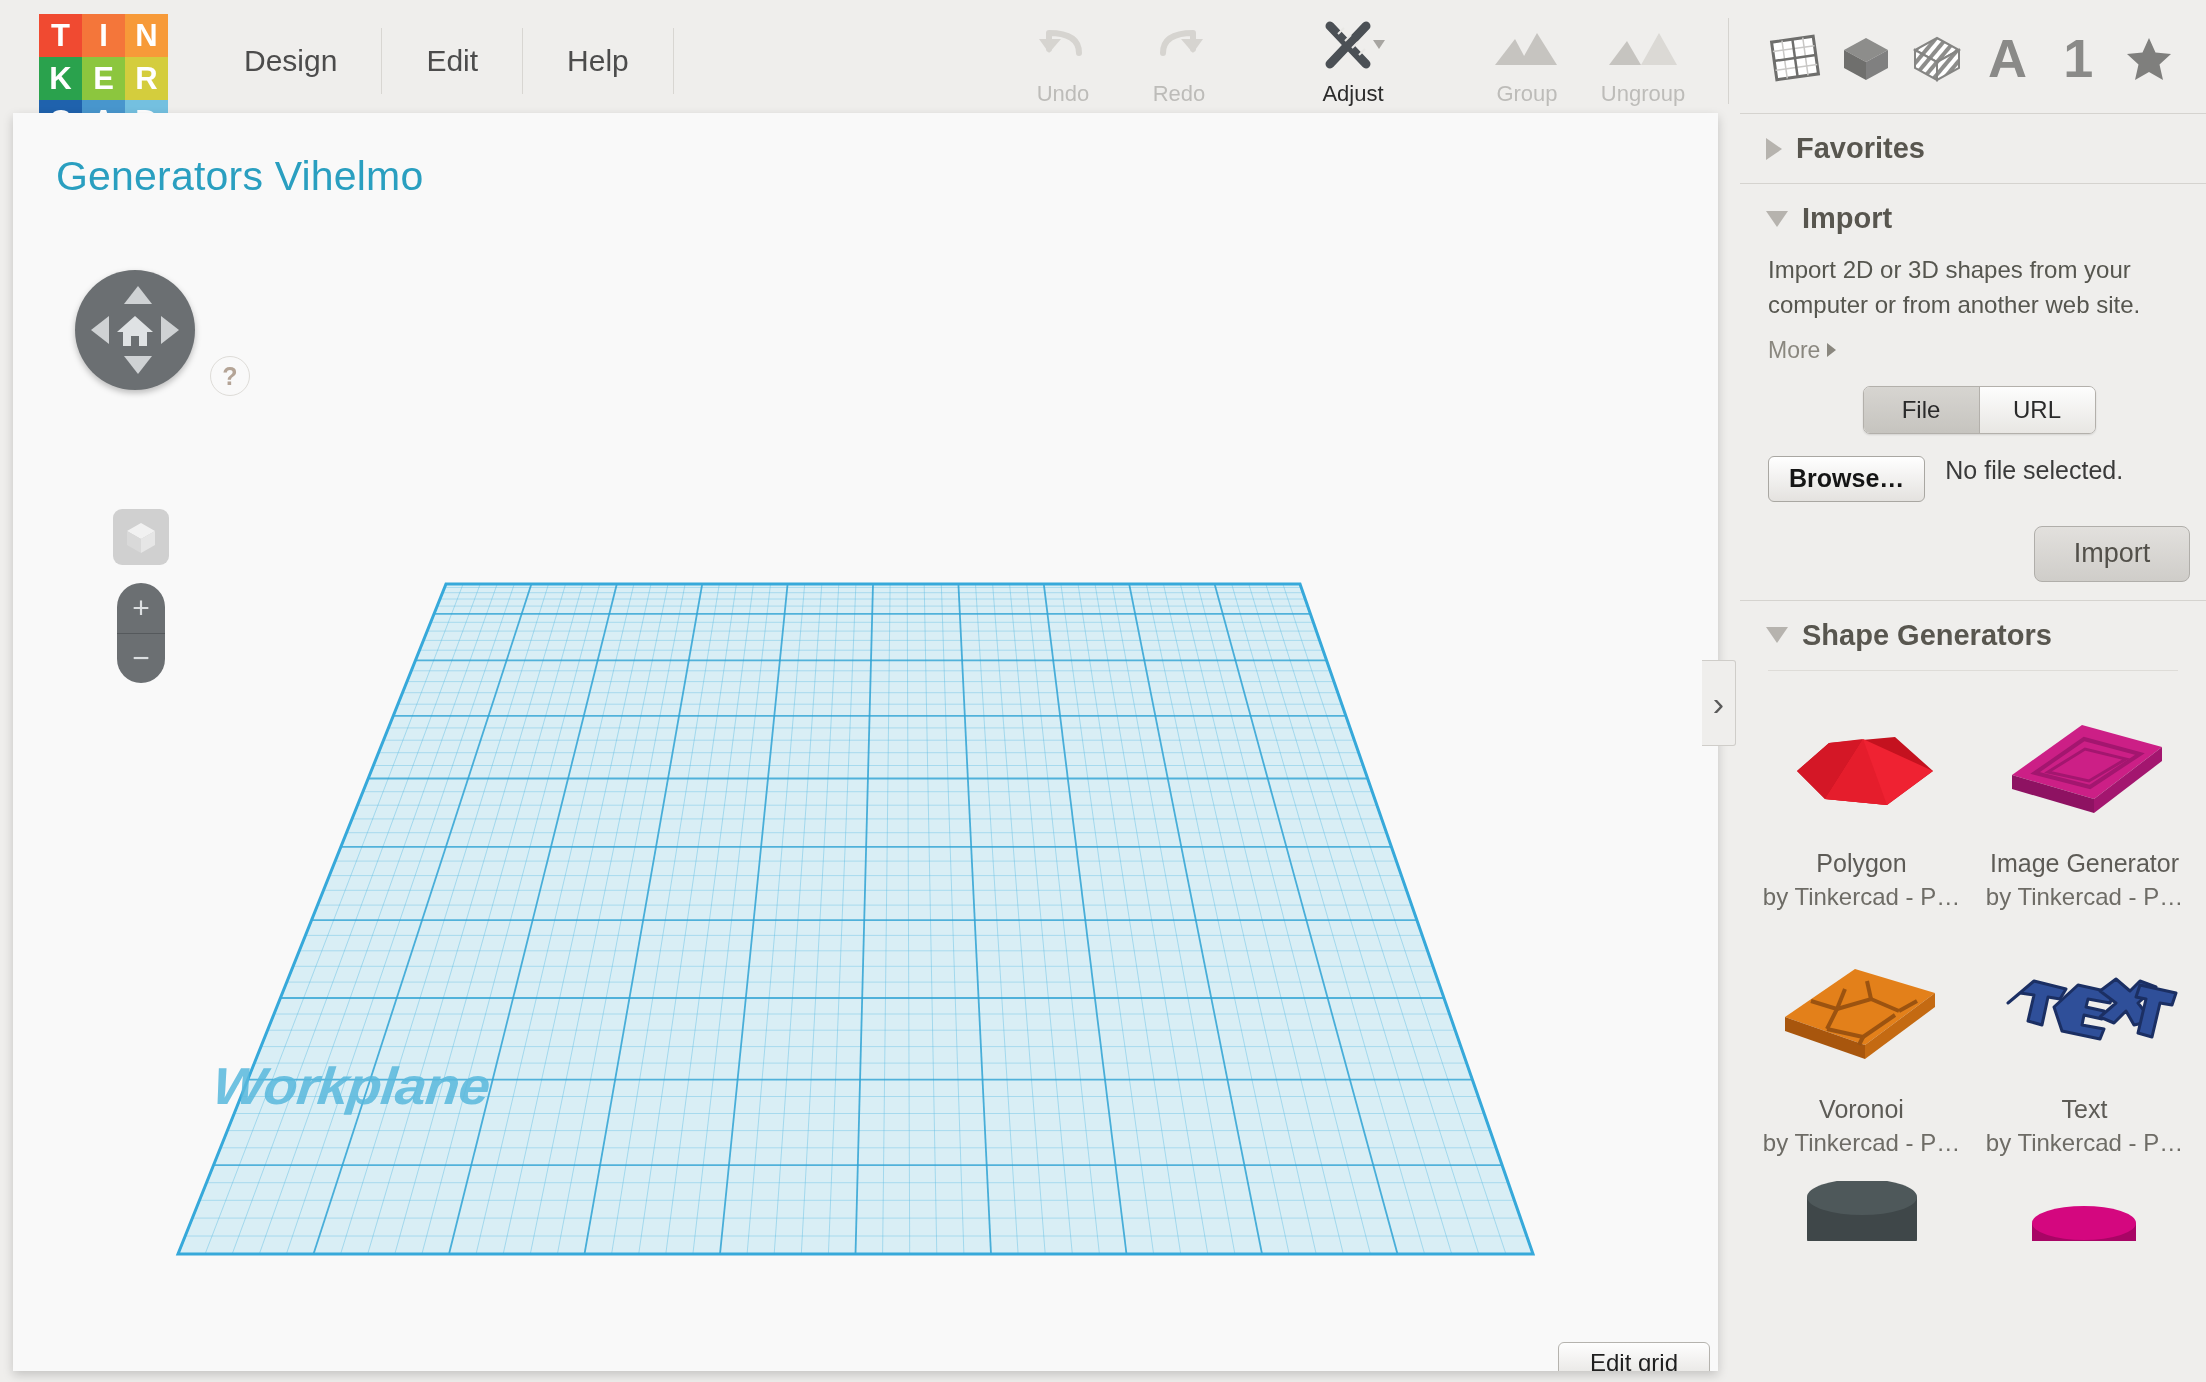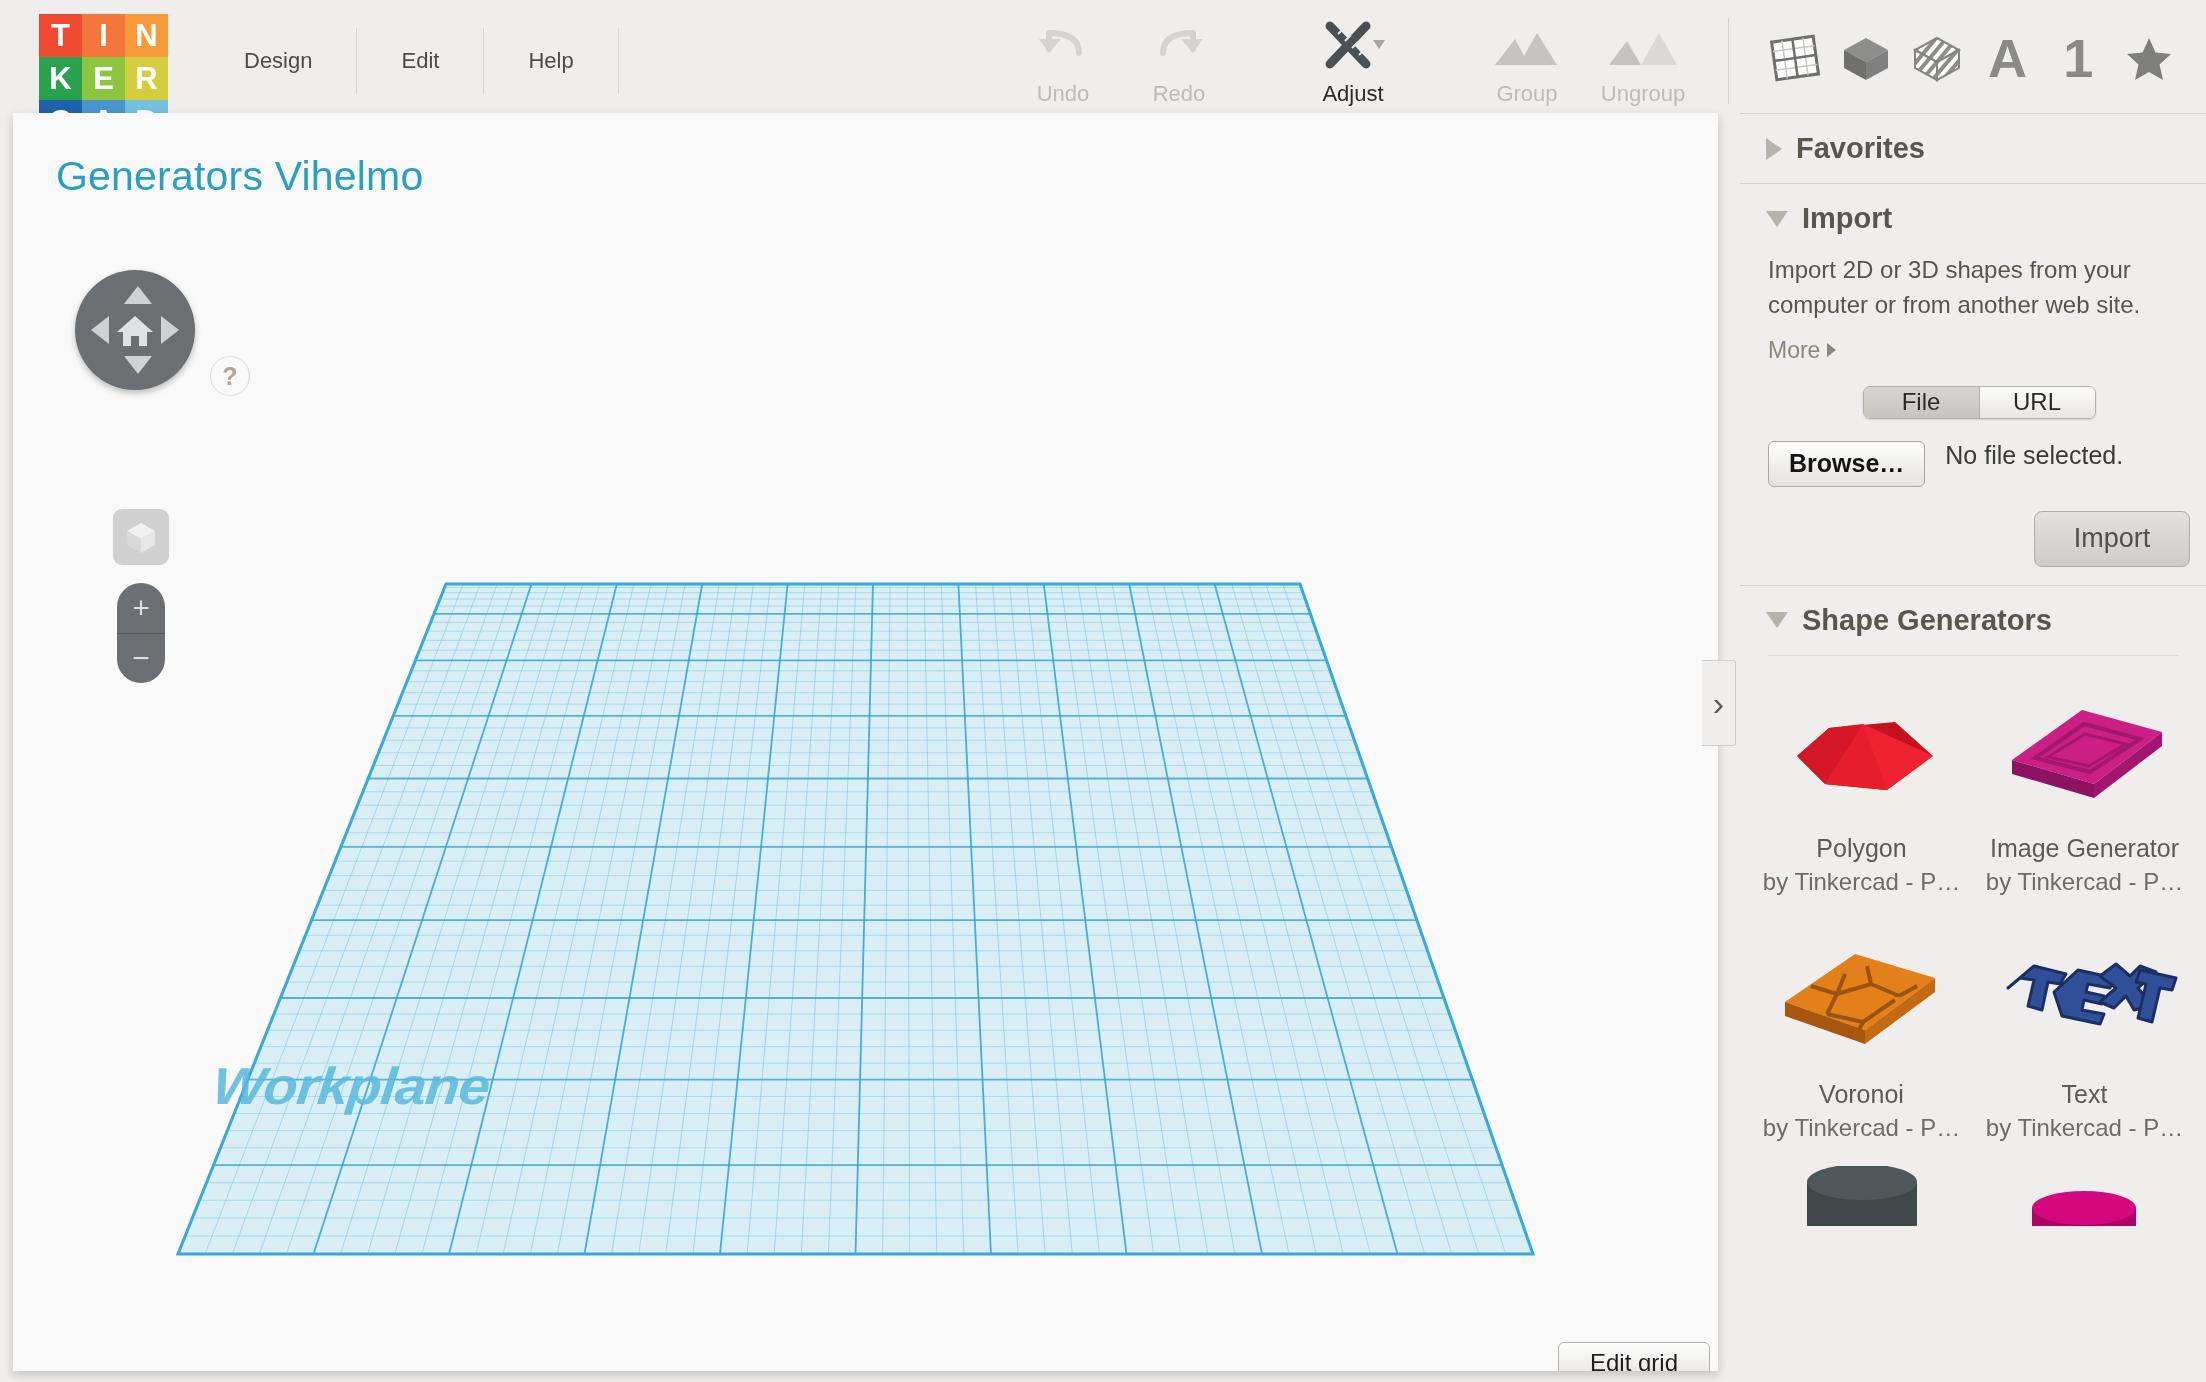--- a/index.html
+++ b/index.html
@@ -21,21 +21,21 @@
     width: 129px; height: 129px;
     display: grid; grid-template-columns: repeat(3, 43px); grid-template-rows: repeat(3, 43px);
   }
   .logo span {
     display: flex; align-items: center; justify-content: center;
     color: #ffffff; font-weight: bold; font-size: 31px;
     font-family: "Liberation Sans", sans-serif;
   }
   .menus { position: absolute; left: 200px; top: 28px; display: flex; align-items: center; height: 66px; }
   .menu-item {
-    font-size: 22px; color: #4c4c4c; padding: 0 44px; height: 66px;
+    font-size: 30px; color: #4c4c4c; padding: 0 44px; height: 66px;
     display: flex; align-items: center; cursor: default;
   }
   .menu-sep { width: 1px; height: 66px; background: #d8d6d2; }
 
   .tools { position: absolute; left: 1005px; top: 16px; display: flex; align-items: flex-start; }
   .tool {
     width: 116px; display: flex; flex-direction: column; align-items: center;
     cursor: default; position: relative;
   }
   .tool .ticon { height: 62px; display: flex; align-items: center; justify-content: center; }
@@ -136,21 +136,21 @@
   .tri-right { border-top: 11px solid transparent; border-bottom: 11px solid transparent; border-left: 16px solid #b6b3ae; }
   .tri-down  { border-left: 11px solid transparent; border-right: 11px solid transparent; border-top: 16px solid #b6b3ae; }
   .section-title { font-size: 29px; font-weight: bold; color: #58564f; }
 
   .import-body { padding: 0 16px 18px 28px; }
   .import-desc { font-size: 24px; color: #56564f; line-height: 1.45; }
   .more-link { font-size: 23px; color: #8a877f; margin-top: 14px; display: inline-flex; align-items: center; gap: 7px; }
   .more-link .tri-sm { width: 0; height: 0; border-top: 7px solid transparent; border-bottom: 7px solid transparent; border-left: 9px solid #8a877f; }
 
   .seg {
-    margin: 22px auto 0 auto; width: 233px; height: 33px;
+    margin: 22px auto 0 auto; width: 233px; height: 48px;
     border: 1px solid #b3b0ab; border-radius: 7px; overflow: hidden;
     display: flex; box-shadow: 0 1px 2px rgba(0,0,0,0.12);
   }
   .seg div { flex: 1; display: flex; align-items: center; justify-content: center; font-size: 24px; color: #2a2a2a; }
   .seg .on  { background: linear-gradient(#d7d5d1, #c6c4bf); }
   .seg .off { background: linear-gradient(#fdfdfd, #e8e6e3); border-left: 1px solid #b3b0ab; }
 
   .browse-row { display: flex; align-items: flex-start; gap: 20px; margin-top: 22px; }
   .browse-btn {
     padding: 8px 20px; height: 46px; border: 1px solid #a9a7a2; border-radius: 6px;

